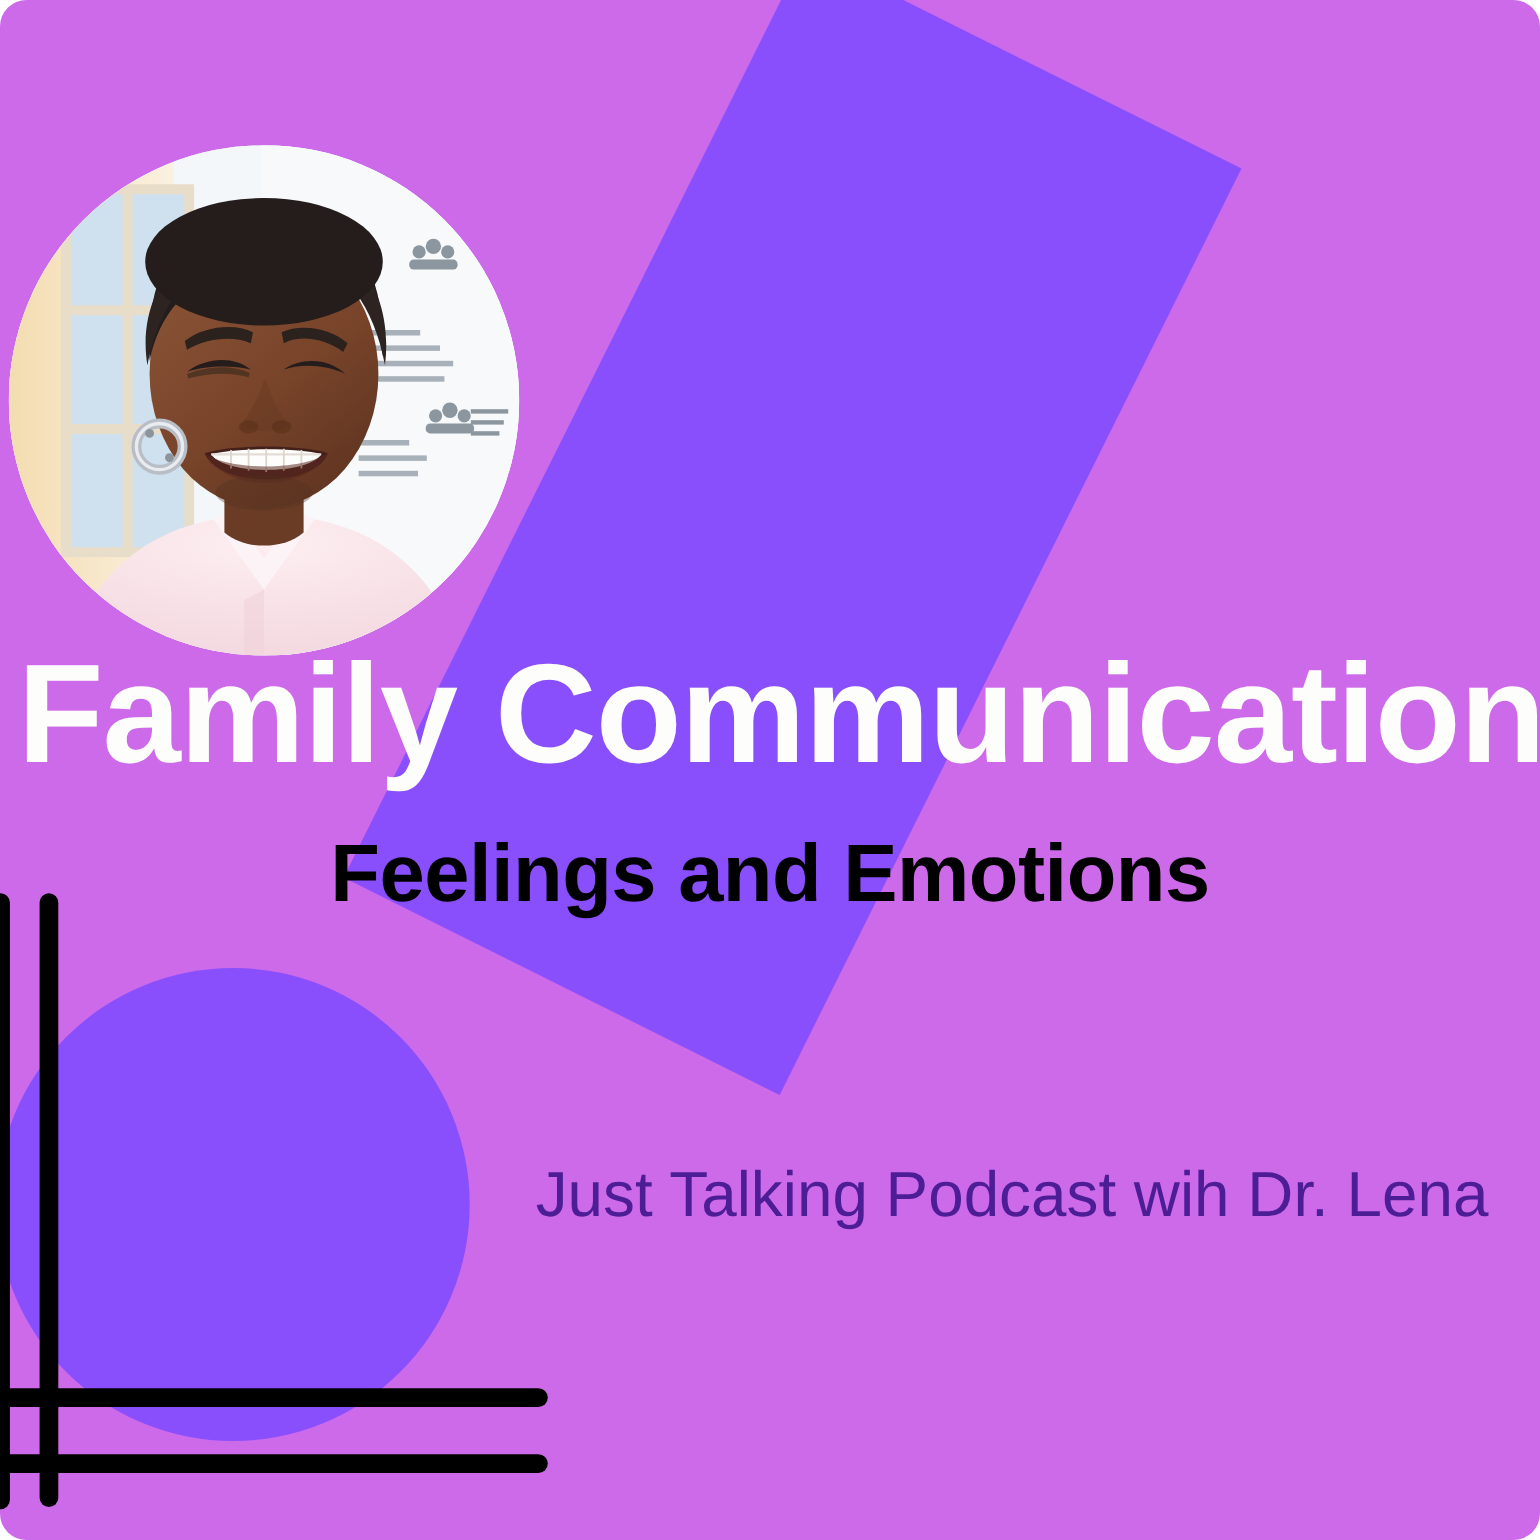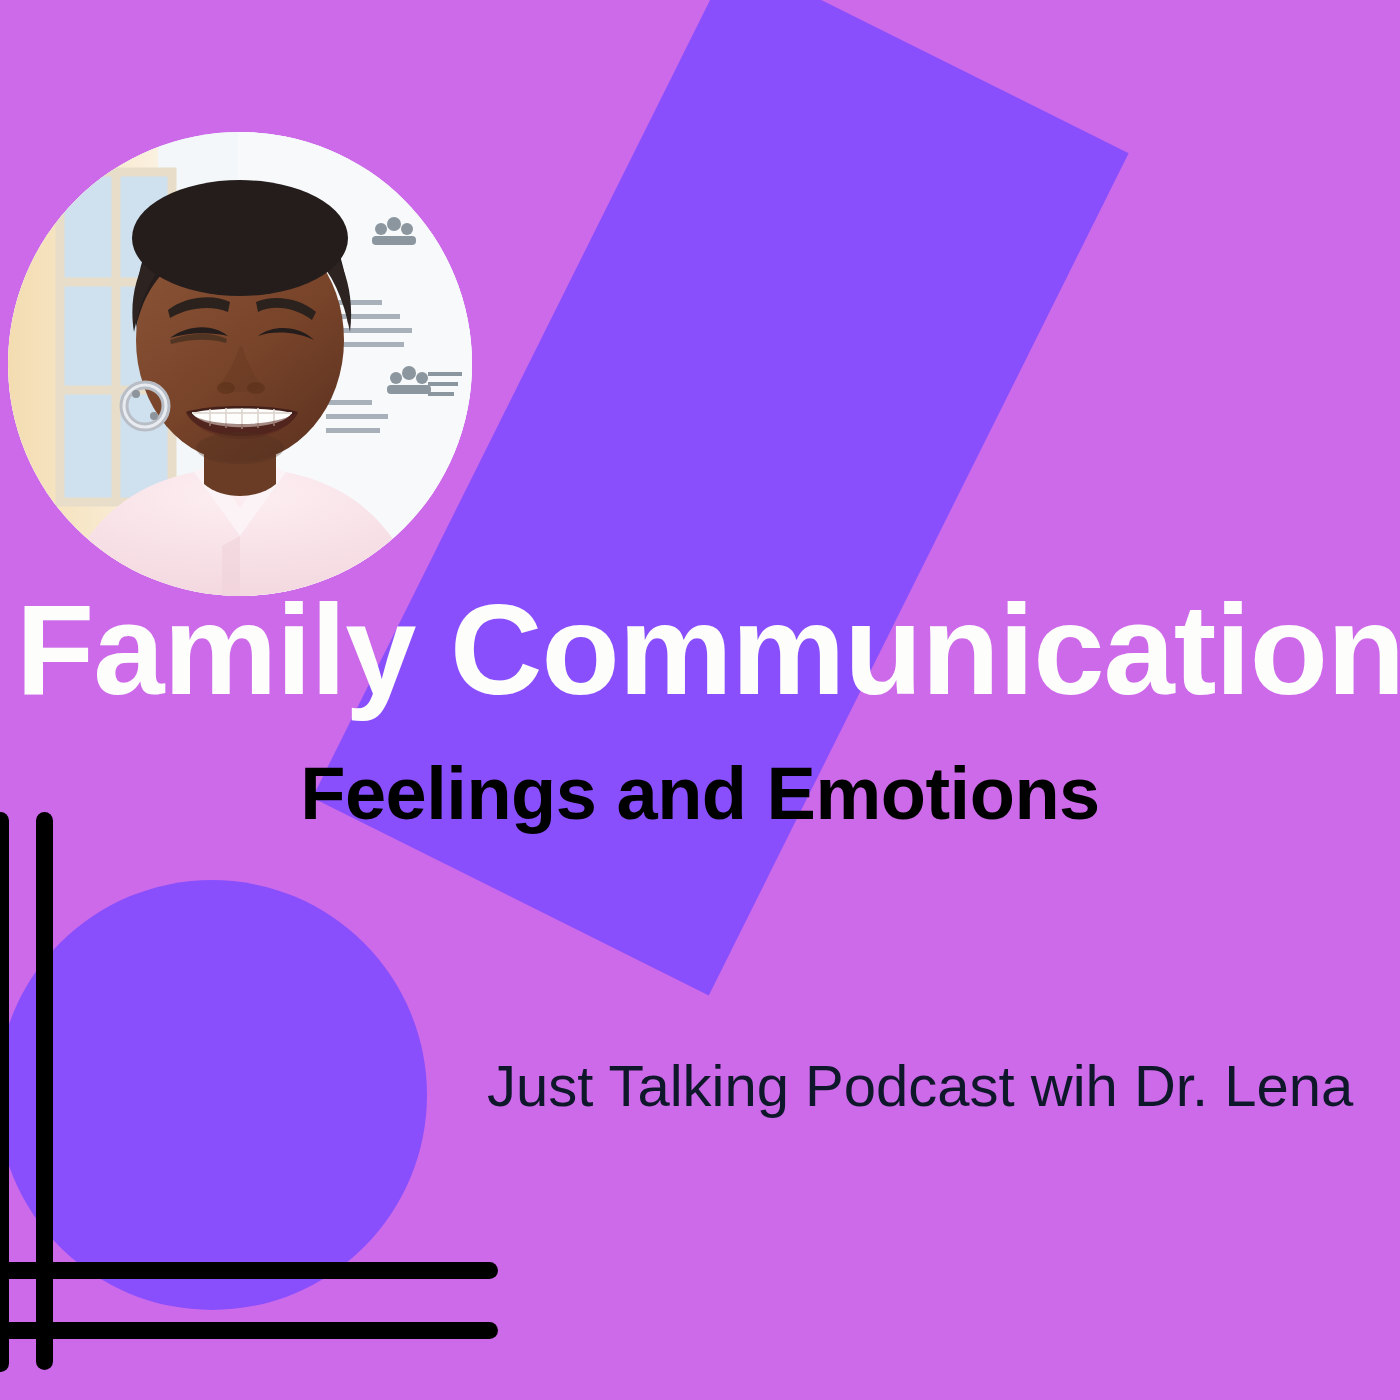--- a/index.html
+++ b/index.html
@@ -8,20 +8,21 @@
     background: #ffffff;
   }
 
   #cover {
     position: relative;
     width: 1400px;
     height: 1400px;
     overflow: hidden;
     background: #cd6aea;
     font-family: "Liberation Sans", sans-serif;
+    border-radius: 24px;
   }
 
   
 
   .rotated-rect {
     position: absolute;
     left: 499px;
     top: 5px;
     width: 443px;
     height: 941px;
@@ -91,21 +92,21 @@
     font-weight: 700;
     line-height: 1.0;
     letter-spacing: -0.5px;
     white-space: nowrap;
   }
 
   .byline {
     position: absolute;
     left: 487px;
     top: 1057px;
-    color: #0f172a;
+    color: #4c1d95;
     font-size: 58px;
     font-weight: 400;
     line-height: 1.0;
     white-space: nowrap;
     text-align: center;
   }
 </style>
 </head>
 <body>
 

